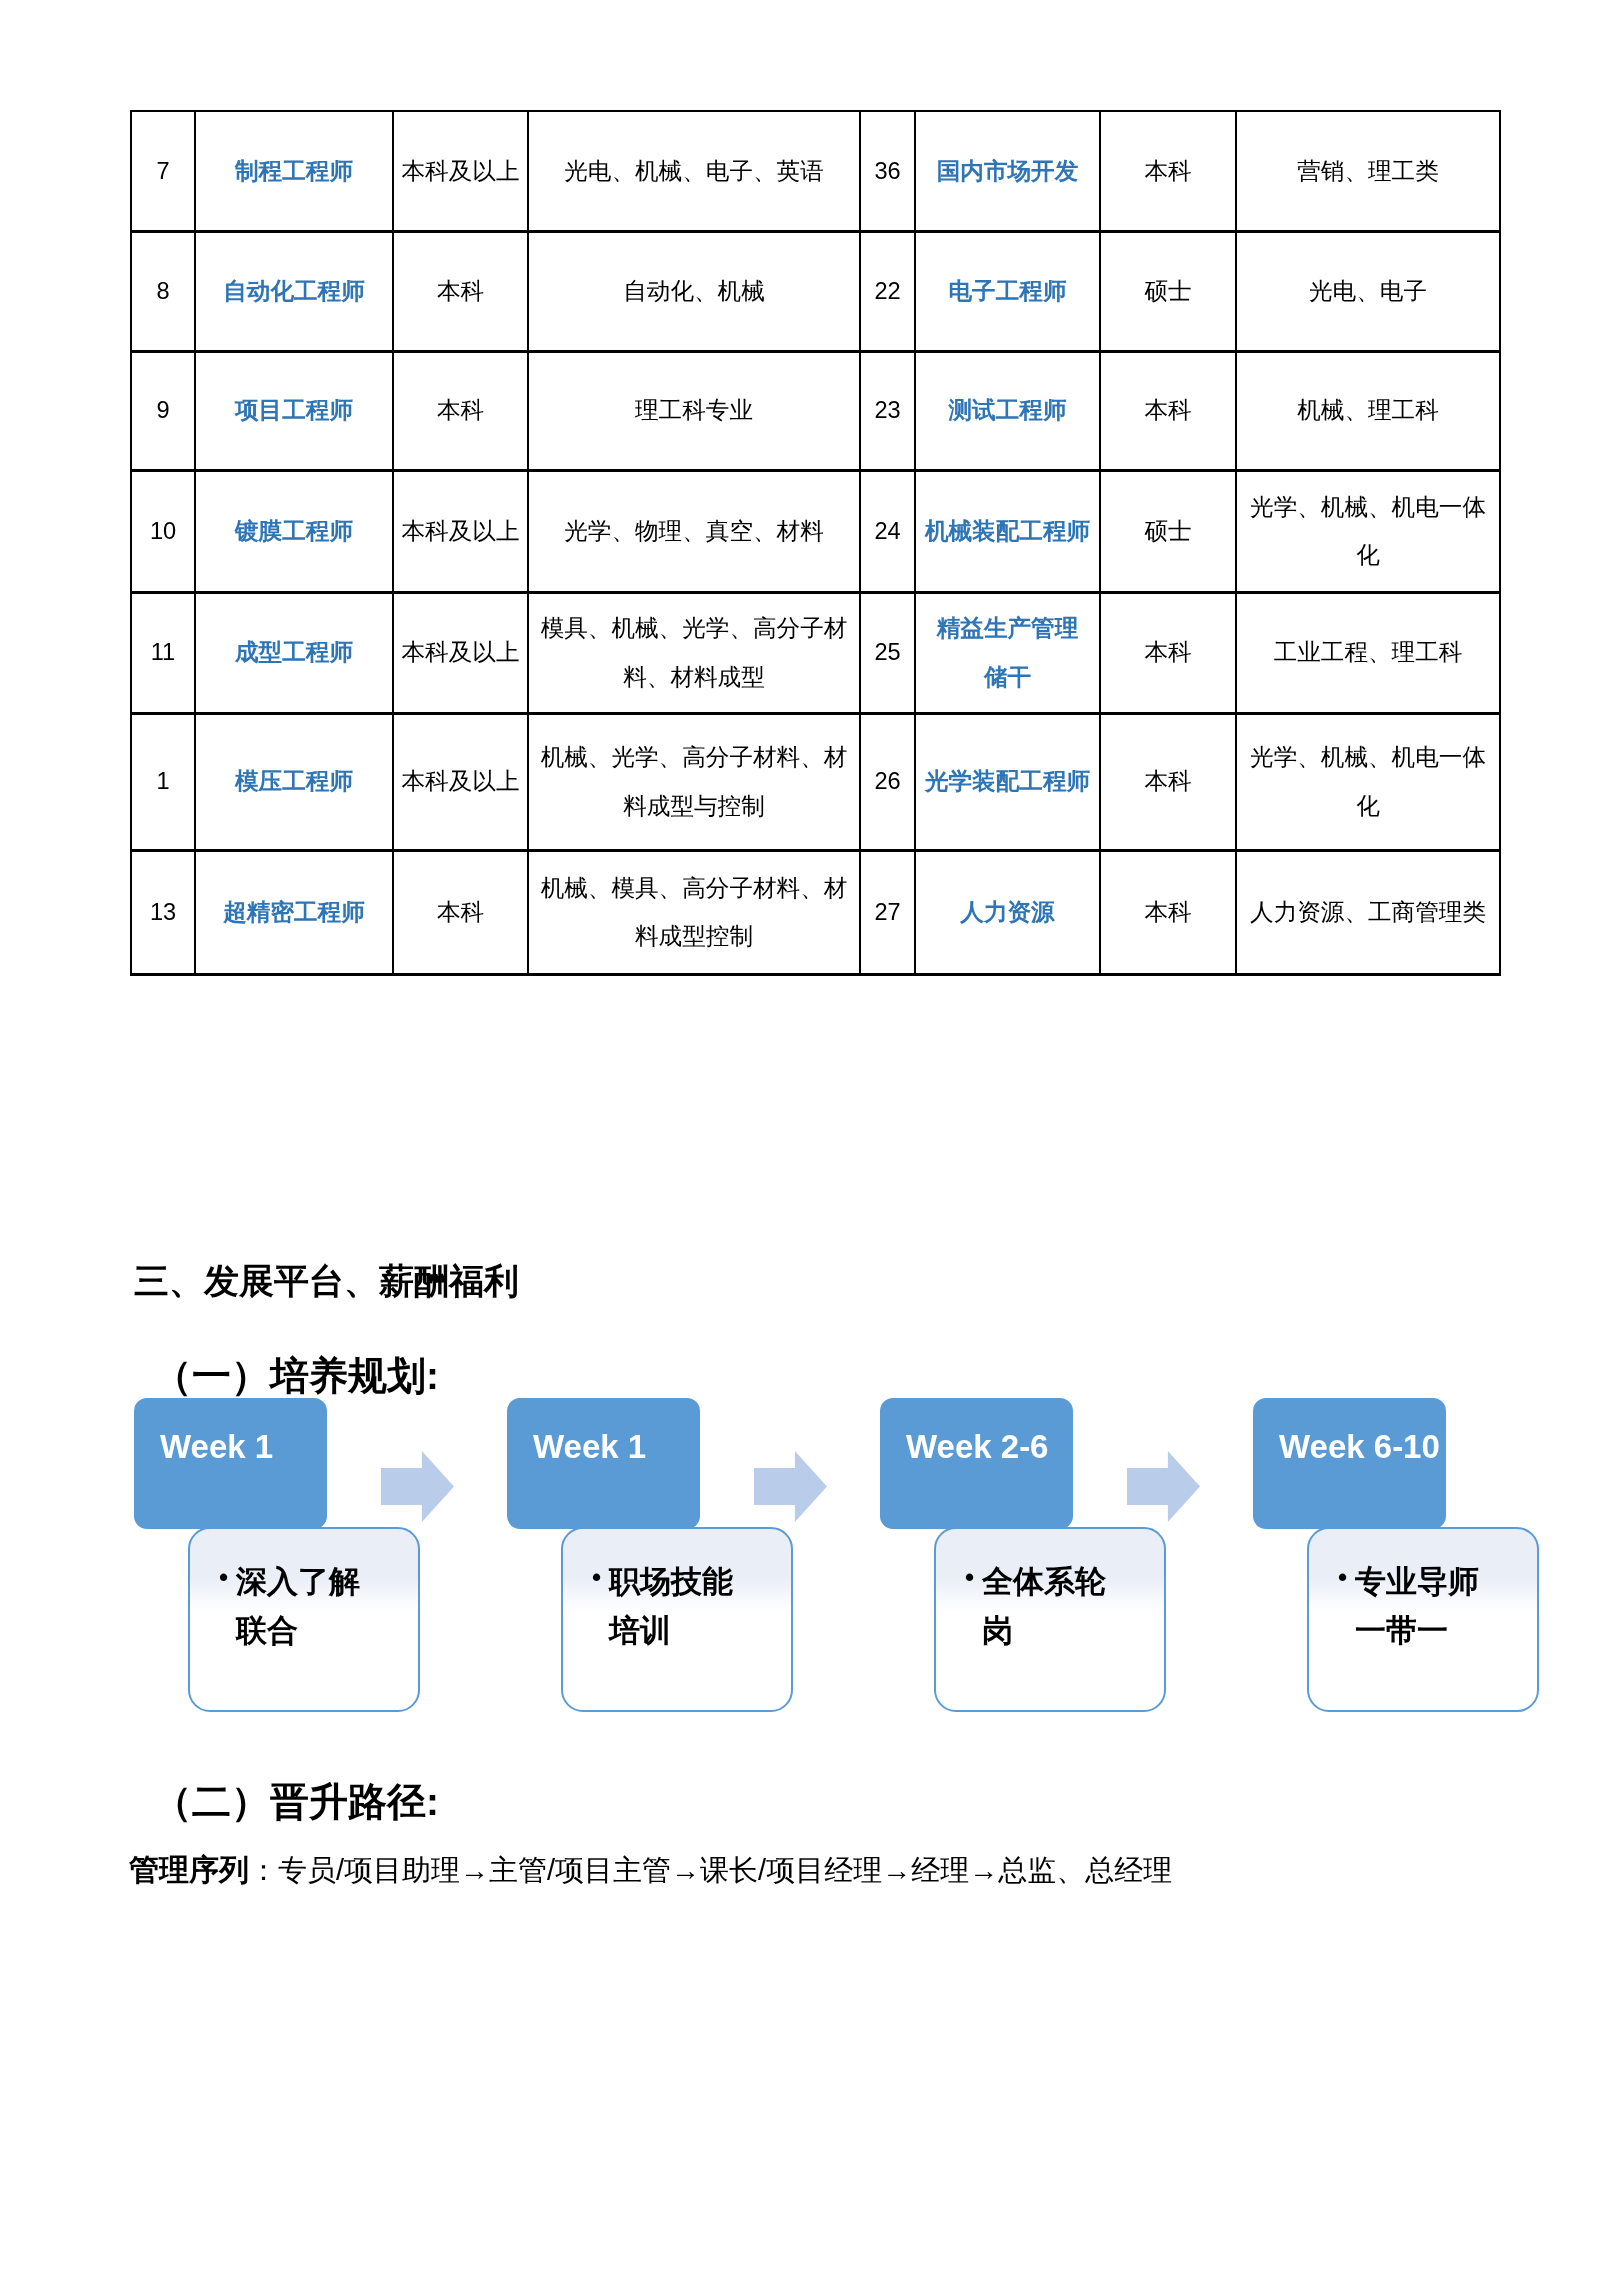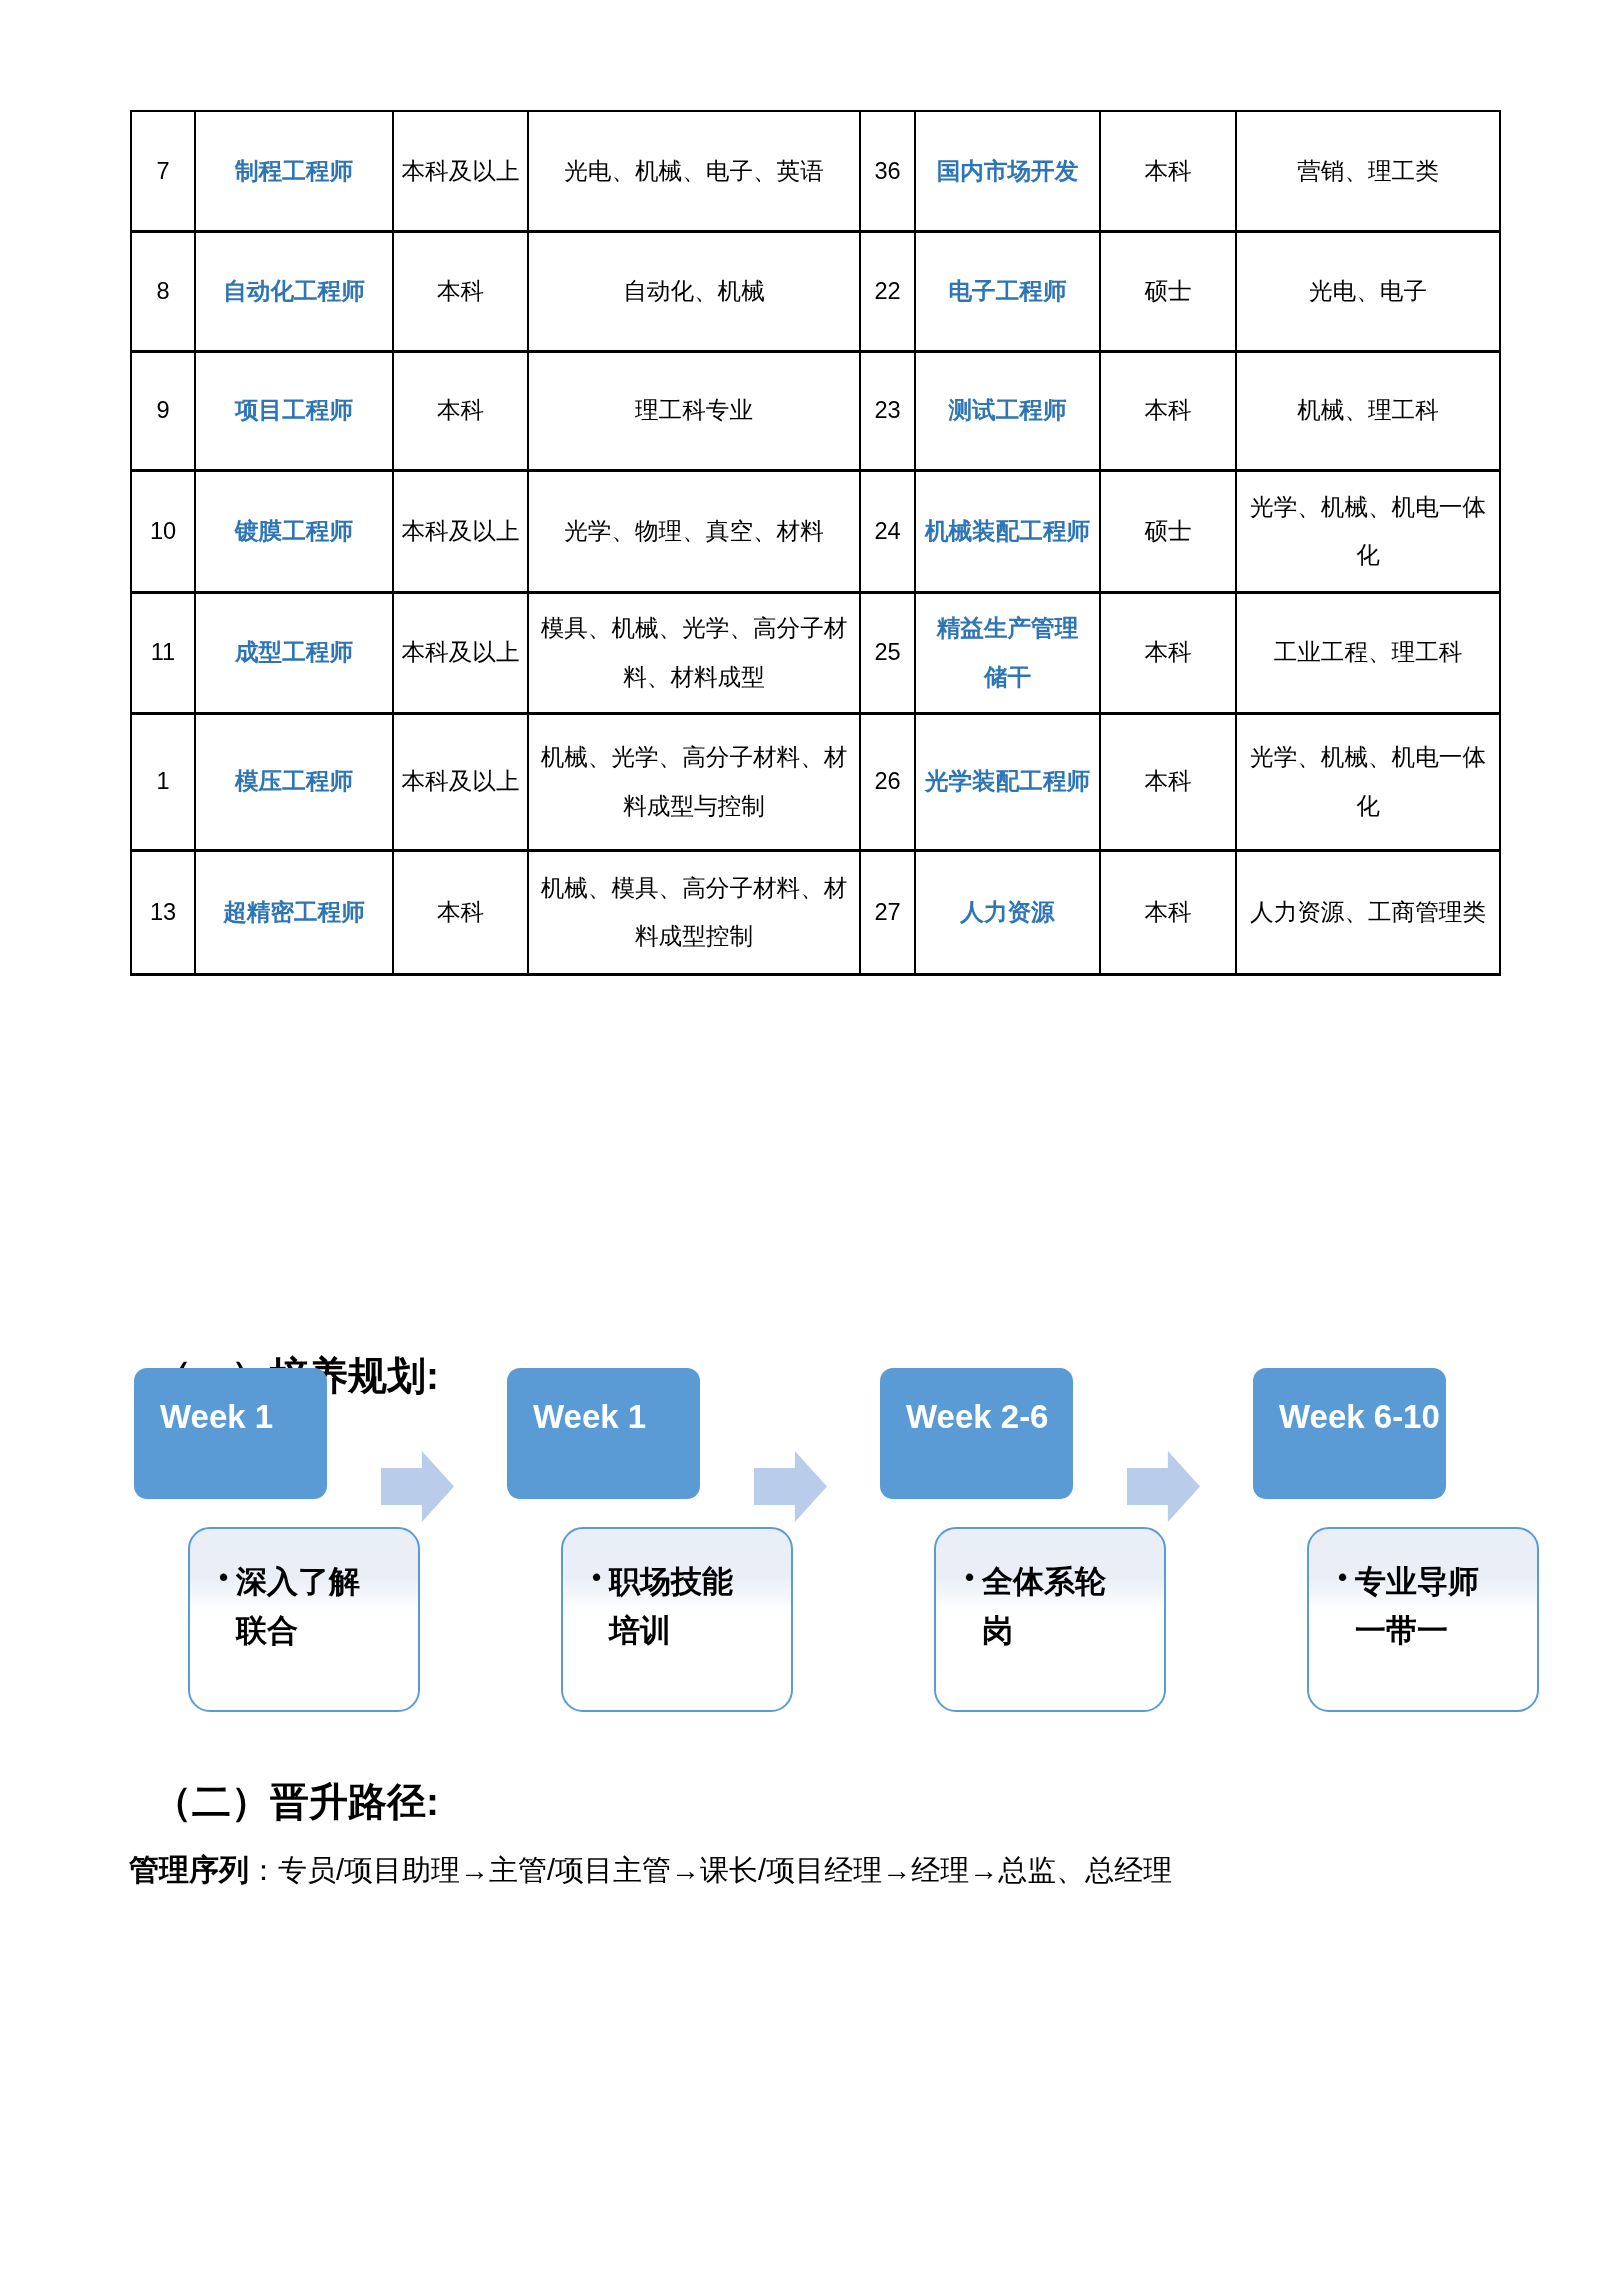--- a/index.html
+++ b/index.html
@@ -29,21 +29,21 @@
   td.e{padding:1.3px 3.9px;}
 
   
   .h2{position:absolute;left:134px;top:1258px;font-size:35px;font-weight:bold;}
   .h3{position:absolute;font-size:39px;font-weight:bold;}
   .h3a{left:153px;top:1349px;}
   .h3b{left:153px;top:1775px;}
 
   
   .fhead{
-    position:absolute;top:1368px;width:193px;height:131px;border-radius:13px;
+    position:absolute;top:1398px;width:193px;height:131px;border-radius:13px;
     background:#5B9BD5;color:#fff;font-weight:bold;font-size:33px;
     padding:30px 0 0 26px;box-sizing:border-box;
   }
   .fcard{
     position:absolute;top:1527px;width:232px;height:185px;border-radius:22px;
     border:2.6px solid #5B9BD5;box-sizing:border-box;
     background:linear-gradient(180deg,#E9EEF7 0%,#E9EEF7 26%,#ffffff 46%);
     display:flex;align-items:flex-start;padding:27.5px 0 0 29px;
   }
   .fbul{font-size:26px;font-weight:bold;line-height:1.6;margin-right:7.9px;}
@@ -145,20 +145,21 @@
         <td class="e">本科</td>
         <td class="m">机械、模具、高分子材料、材料成型控制</td>
         <td class="n">27</td>
         <td class="t">人力资源</td>
         <td class="e">本科</td>
         <td class="m">人力资源、工商管理类</td>
       </tr>
     </tbody>
   </table>
 
+  <div class="h2">三、发展平台、薪酬福利</div>
   <div class="h3 h3a">（一）培养规划:</div>
 
   <div>
     <div class="fhead u1"><span>Week 1</span></div>
     <div class="fhead u2"><span>Week 1</span></div>
     <div class="fhead u3"><span>Week 2-6</span></div>
     <div class="fhead u4"><span>Week 6-10</span></div>
 
     <div class="fcard c1">
       <span class="fbul">•</span>

